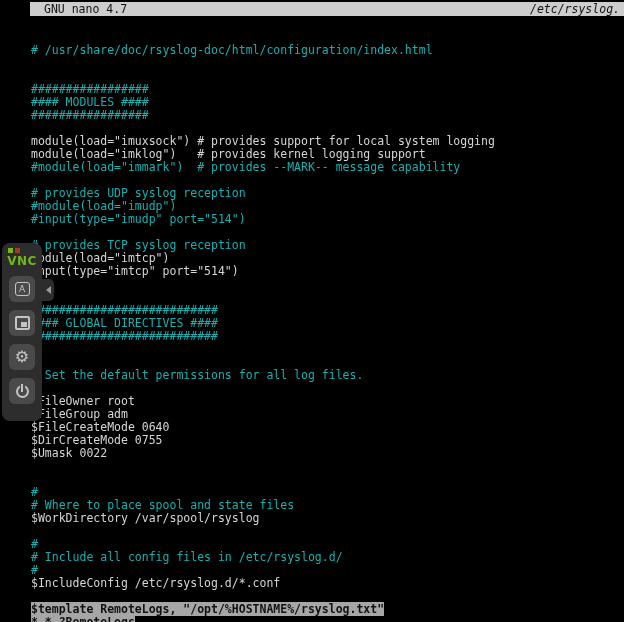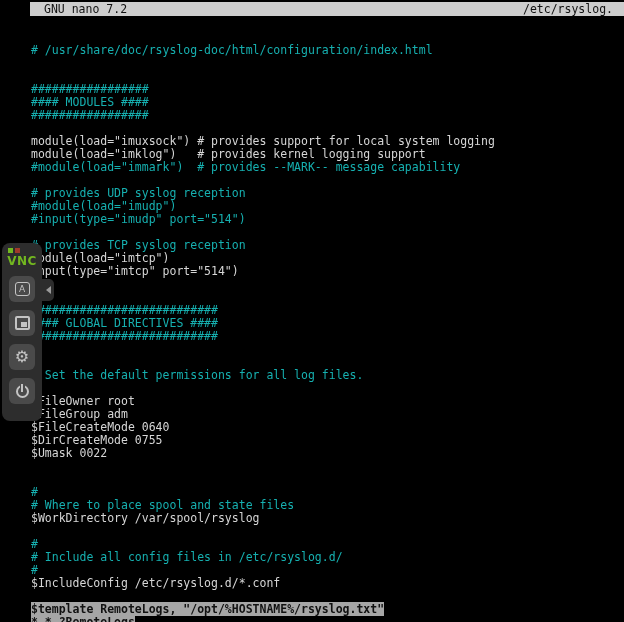--- a/index.html
+++ b/index.html
@@ -27,21 +27,21 @@
     position:absolute;left:30px;top:0;right:0;bottom:0;
     background:#000;
   }
   .titlebar{
     position:absolute;top:2px;left:0;right:0;height:14px;
     background:var(--titlebar-bg);color:var(--titlebar-fg);
     font-size:11.5px;line-height:14px;
     display:flex;justify-content:space-between;
     padding-left:14px;white-space:pre;overflow:hidden;
   }
-  .titlebar .file{padding-right:11px;}
+  .titlebar .file{padding-right:4px;font-style:italic;}
   .editor{
     position:absolute;top:18px;left:1px;right:0;bottom:0;
     font-size:11.5px;line-height:13px;color:var(--text);
     white-space:pre;overflow:hidden;
   }
   .line{min-height:13px;white-space:pre;}
   .line .seg{white-space:pre;}
   .line.comment .seg{color:var(--comment);}
   .line.selected .seg{background:var(--selection-bg);color:var(--selection-fg);font-weight:bold;}
   
@@ -86,21 +86,21 @@
   .handle-arrow{
     width:0;height:0;border-top:4px solid transparent;border-bottom:4px solid transparent;
     border-right:5px solid #9a9a9a;
   }
 </style>
 </head>
 <body>
 
 <div class="terminal">
   <div class="titlebar">
-    <span class="app">GNU nano 7.2</span>
+    <span class="app">GNU nano 4.7</span>
     <span class="file">/etc/rsyslog.</span>
   </div>
   <div class="editor">
     <div id="editor-lines"><div class="line comment"><span class="seg"># /usr/share/doc/rsyslog-doc/html/configuration/index.html</span></div><div class="line normal"><span class="seg" style="background: transparent;">&nbsp;</span></div><div class="line normal"><span class="seg" style="background: transparent;">&nbsp;</span></div><div class="line comment"><span class="seg">#################</span></div><div class="line comment"><span class="seg">#### MODULES ####</span></div><div class="line comment"><span class="seg">#################</span></div><div class="line normal"><span class="seg" style="background: transparent;">&nbsp;</span></div><div class="line normal"><span class="seg">module(load="imuxsock") # provides support for local system logging</span></div><div class="line normal"><span class="seg">module(load="imklog")   # provides kernel logging support</span></div><div class="line comment"><span class="seg">#module(load="immark")  # provides --MARK-- message capability</span></div><div class="line normal"><span class="seg" style="background: transparent;">&nbsp;</span></div><div class="line comment"><span class="seg"># provides UDP syslog reception</span></div><div class="line comment"><span class="seg">#module(load="imudp")</span></div><div class="line comment"><span class="seg">#input(type="imudp" port="514")</span></div><div class="line normal"><span class="seg" style="background: transparent;">&nbsp;</span></div><div class="line comment"><span class="seg"># provides TCP syslog reception</span></div><div class="line normal"><span class="seg">module(load="imtcp")</span></div><div class="line normal"><span class="seg">input(type="imtcp" port="514")</span></div><div class="line normal"><span class="seg" style="background: transparent;">&nbsp;</span></div><div class="line normal"><span class="seg" style="background: transparent;">&nbsp;</span></div><div class="line comment"><span class="seg">###########################</span></div><div class="line comment"><span class="seg">#### GLOBAL DIRECTIVES ####</span></div><div class="line comment"><span class="seg">###########################</span></div><div class="line normal"><span class="seg" style="background: transparent;">&nbsp;</span></div><div class="line comment"><span class="seg">#</span></div><div class="line comment"><span class="seg"># Set the default permissions for all log files.</span></div><div class="line comment"><span class="seg">#</span></div><div class="line normal"><span class="seg">$FileOwner root</span></div><div class="line normal"><span class="seg">$FileGroup adm</span></div><div class="line normal"><span class="seg">$FileCreateMode 0640</span></div><div class="line normal"><span class="seg">$DirCreateMode 0755</span></div><div class="line normal"><span class="seg">$Umask 0022</span></div><div class="line normal"><span class="seg" style="background: transparent;">&nbsp;</span></div><div class="line normal"><span class="seg" style="background: transparent;">&nbsp;</span></div><div class="line comment"><span class="seg">#</span></div><div class="line comment"><span class="seg"># Where to place spool and state files</span></div><div class="line normal"><span class="seg">$WorkDirectory /var/spool/rsyslog</span></div><div class="line normal"><span class="seg" style="background: transparent;">&nbsp;</span></div><div class="line comment"><span class="seg">#</span></div><div class="line comment"><span class="seg"># Include all config files in /etc/rsyslog.d/</span></div><div class="line comment"><span class="seg">#</span></div><div class="line normal"><span class="seg">$IncludeConfig /etc/rsyslog.d/*.conf</span></div><div class="line normal"><span class="seg" style="background: transparent;">&nbsp;</span></div><div class="line selected"><span class="seg">$template RemoteLogs, "/opt/%HOSTNAME%/rsyslog.txt"</span></div><div class="line selected"><span class="seg">*.* ?RemoteLogs</span></div></div>
   </div>
 </div>
 
 <div class="vnc-panel">
   <div class="vnc-logo">
     <span class="logo-pixels">

